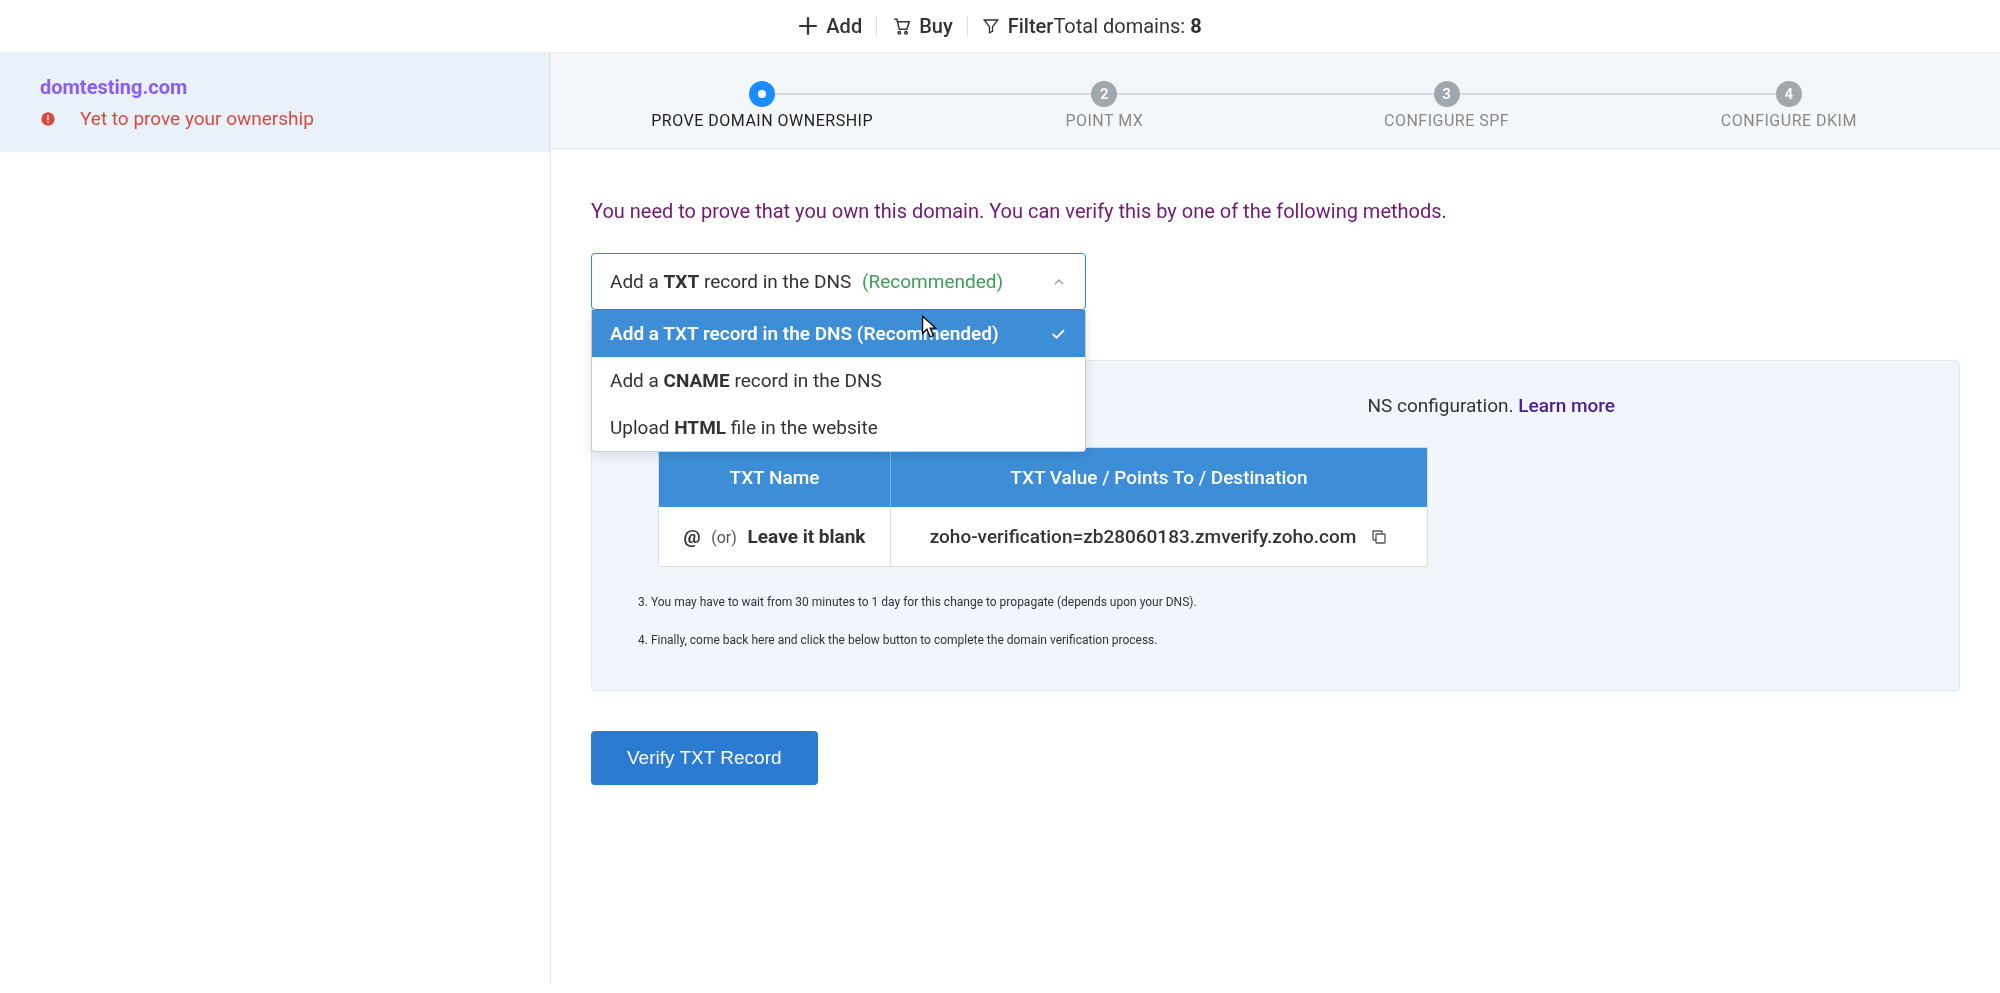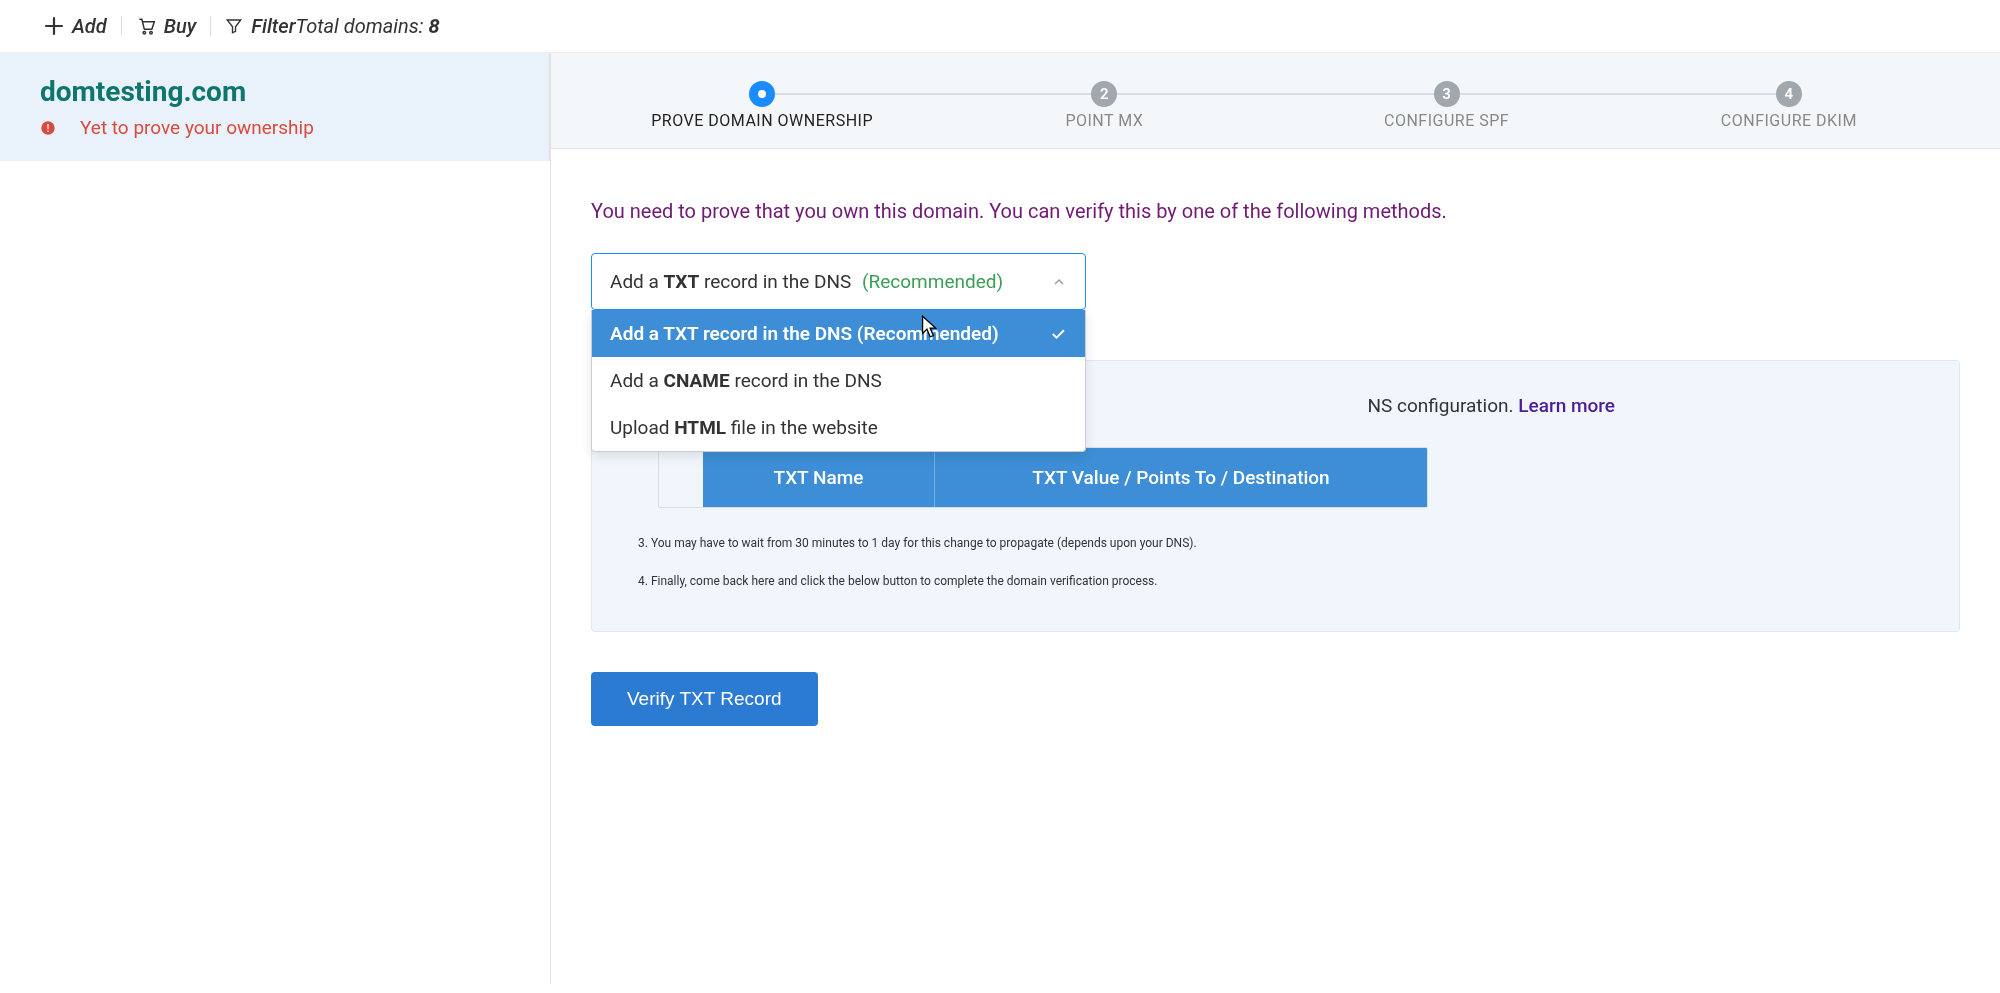--- a/index.html
+++ b/index.html
@@ -8,24 +8,23 @@
     font-size: 18px;
     color: #333;
     background: #fff;
     width: 2000px;
     height: 993px;
   }
   
   .toolbar {
     display: flex;
     align-items: center;
-    justify-content: flex-start;
+    justify-content: center;
     padding: 14px 44px;
     border-bottom: 1px solid #eee;
-    font-style: italic;
   }
   .toolbar-left {
     display: flex;
     align-items: center;
     gap: 14px;
   }
   .toolbar-btn {
     display: flex;
     align-items: center;
     gap: 8px;
@@ -53,23 +52,23 @@
   .sidebar {
     width: 550px;
     background: #fff;
   }
   .domain-card {
     background: #e9f2fb;
     padding: 22px 40px;
     border-right: 1px solid #e0e0e0;
   }
   .domain-name {
-    font-size: 28px;
+    font-size: 20px;
     font-weight: 700;
-    color: #0f766e;
+    color: #8b5cf6;
   }
   .domain-status {
     display: flex;
     align-items: center;
     gap: 24px;
     margin-top: 8px;
     color: #d94b3d;
     font-size: 19px;
   }
   .domain-status svg { flex-shrink: 0; }
@@ -221,21 +220,20 @@
 
   .txt-table {
     margin: 26px 0 26px 20px;
     border: 1px solid #d5dde5;
     border-radius: 2px;
     overflow: hidden;
     width: 770px;
   }
   .txt-table-row {
     display: flex;
-    margin-left: 44px;
   }
   .txt-table-cell {
     padding: 18px 20px;
     font-size: 19px;
   }
   .txt-table-header {
     background: #3d8ed6;
     color: #fff;
     font-weight: 500;
   }
@@ -389,20 +387,34 @@
       <div class="info-panel">
         <div class="info-text" style="text-align:right; padding-right: 298px;">
           <span class="partial">NS configuration. </span><a href="#">Learn more</a>
         </div>
 
         <div class="txt-table">
           <div class="txt-table-row txt-table-header">
             <div class="txt-table-cell col1">TXT Name</div>
             <div class="txt-table-cell col2">TXT Value / Points To / Destination</div>
           </div>
+          <div class="txt-table-row txt-table-body">
+            <div class="txt-table-cell col1">
+              <span class="at">@</span>
+              <span class="or">(or)</span>
+              <span class="blank">Leave it blank</span>
+            </div>
+            <div class="txt-table-cell col2">
+              <span>zoho-verification=zb28060183.zmverify.zoho.com</span>
+              <svg class="copy-icon" width="18" height="18" viewBox="0 0 24 24" fill="none" stroke="currentColor" stroke-width="1.8">
+                  <rect x="8" y="8" width="12" height="12" rx="1"></rect>
+                  <path d="M16 8V5a1 1 0 0 0-1-1H5a1 1 0 0 0-1 1v10a1 1 0 0 0 1 1h3"></path>
+                </svg>
+            </div>
+          </div>
         </div>
 
         <div class="step-instr">3. You may have to wait from 30 minutes to 1 day for this change to propagate (depends upon your DNS).</div>
         <div class="step-instr">4. Finally, come back here and click the below button to complete the domain verification process.</div>
       </div>
 
       <button class="verify-btn">Verify TXT Record</button>
     </div>
   </div>
 </div>

